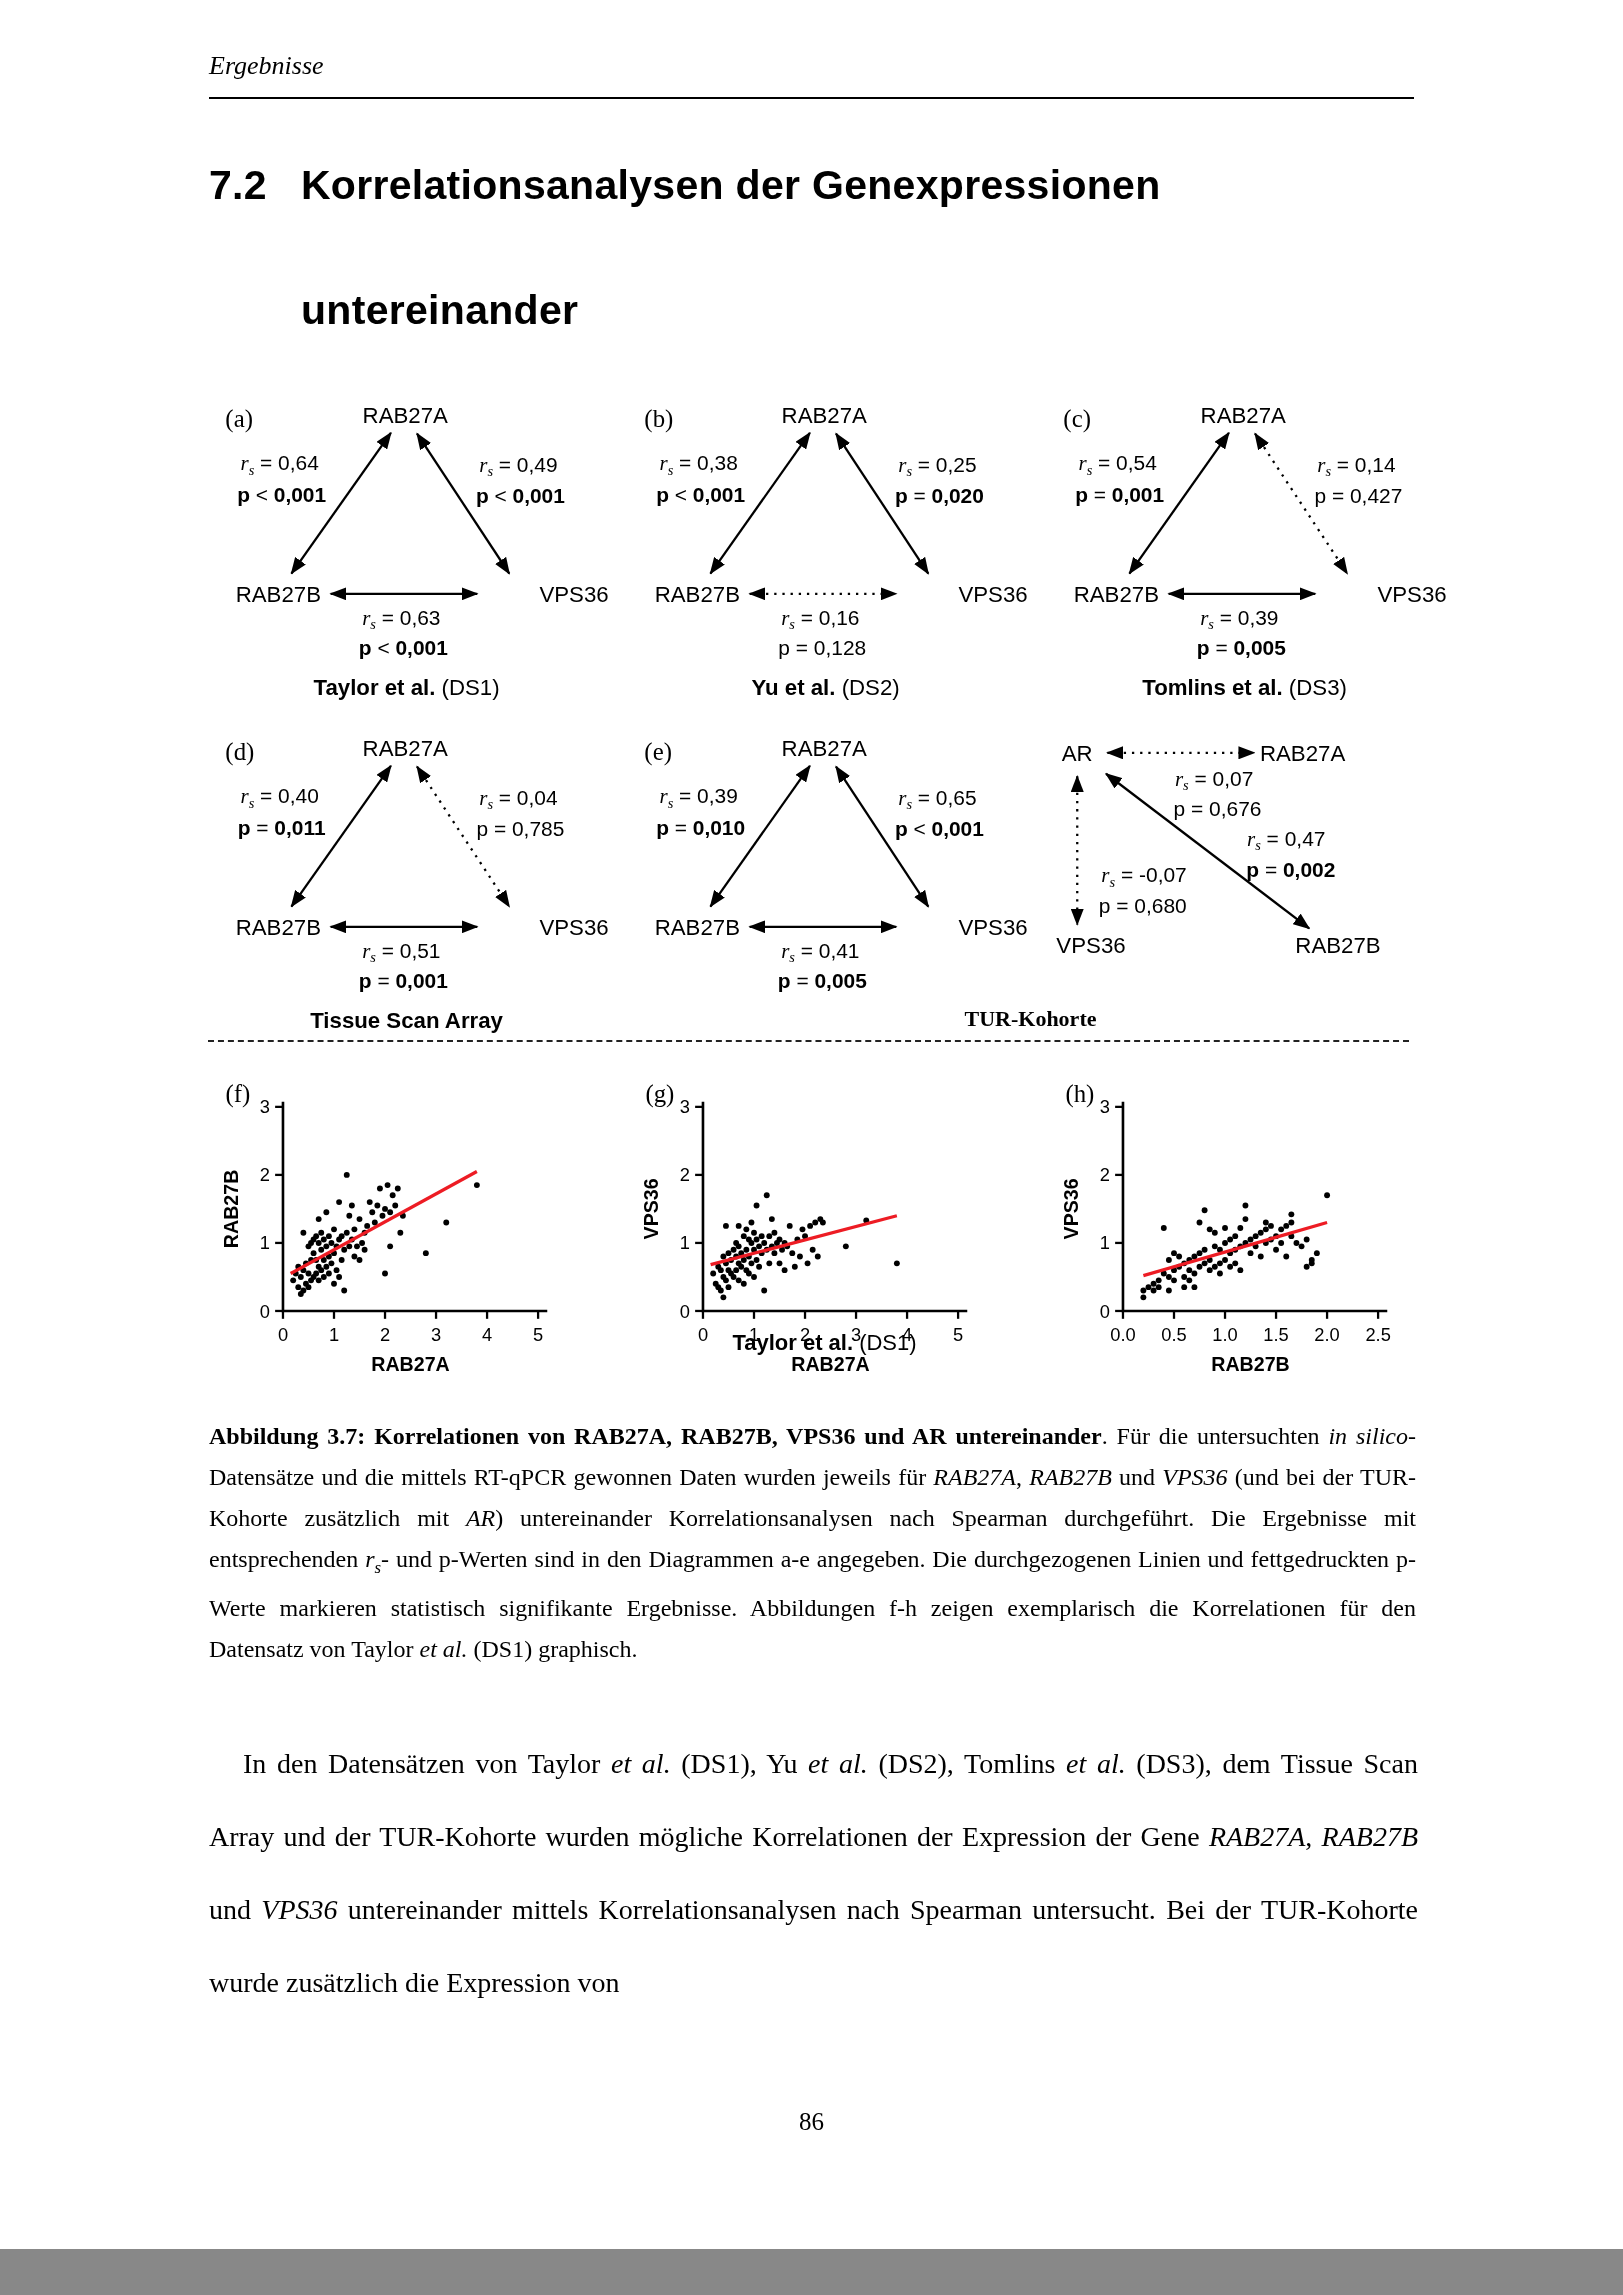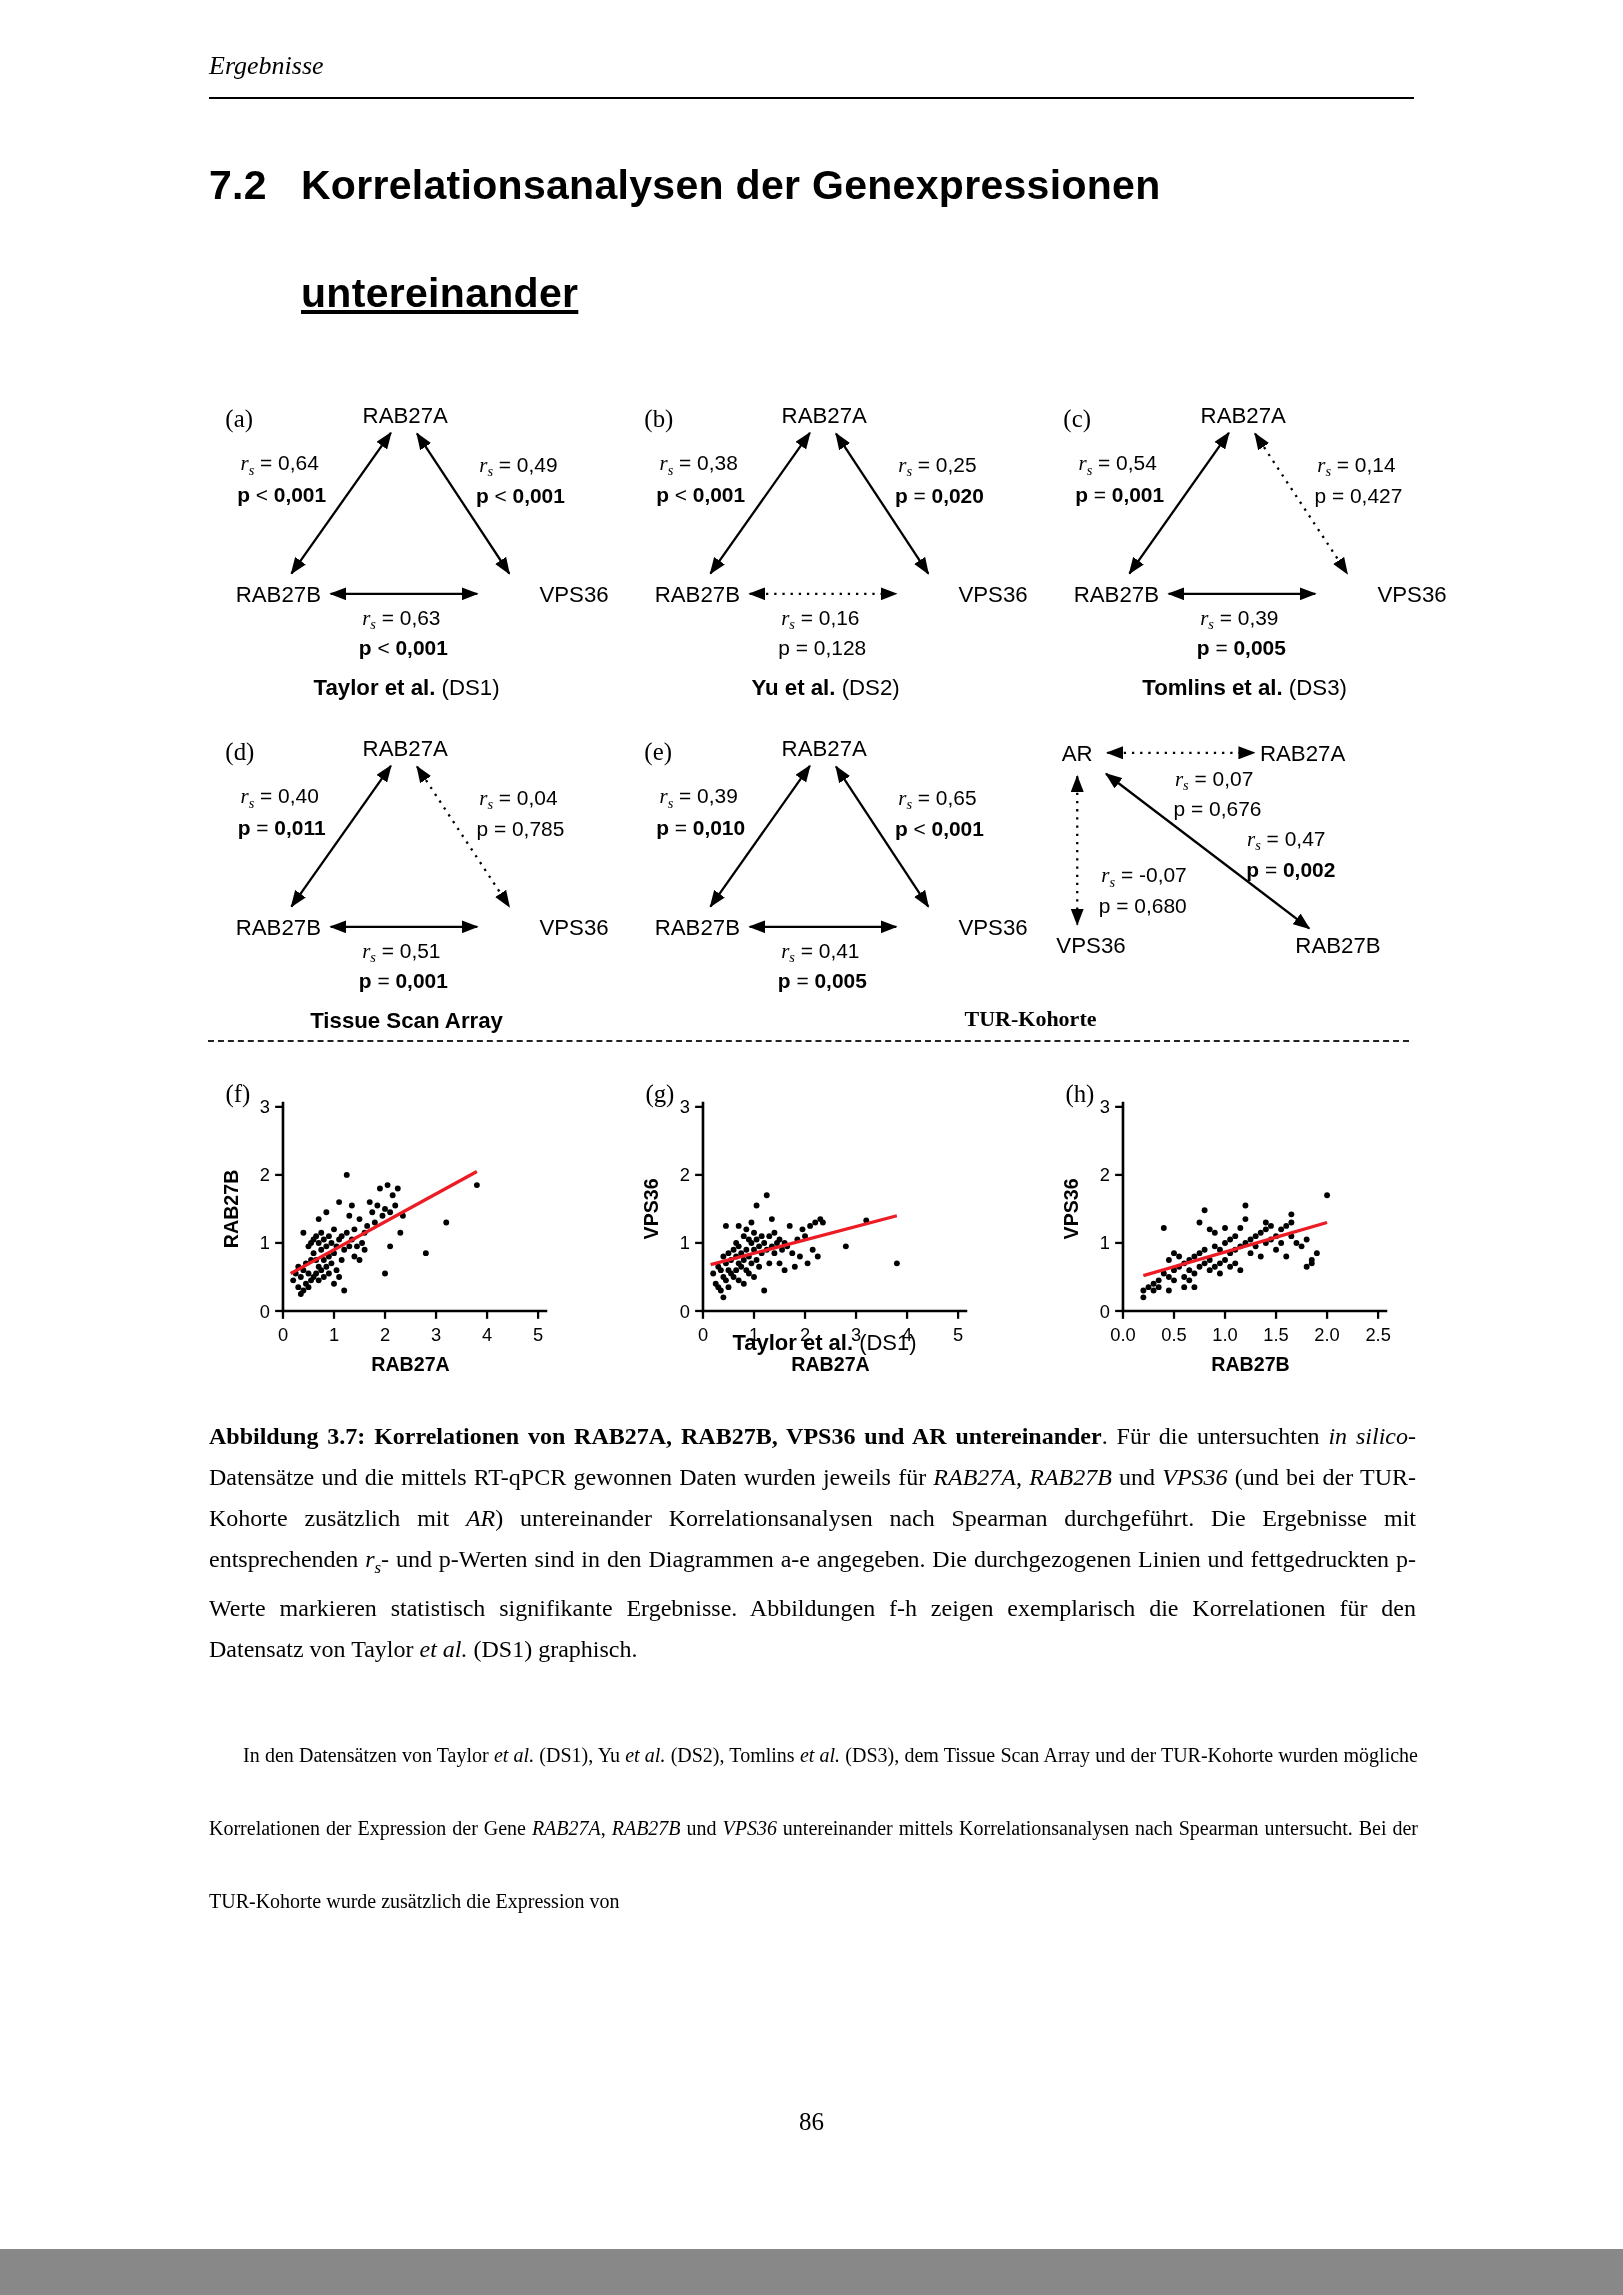--- a/index.html
+++ b/index.html
@@ -4,32 +4,32 @@
 <style>
   html,body{margin:0;padding:0;background:#888;}
   .page{position:relative;width:1623px;height:2249px;background:#ffffff;
         font-family:"Liberation Serif",serif;color:#000;overflow:hidden;}
   .abs{position:absolute;}
   .running-header{left:209px;top:51px;font-style:italic;font-size:26px;}
   .header-rule{left:209px;top:97px;width:1205px;height:0;border-top:2px solid #000;}
   .section-heading{left:209px;top:165px;font-family:"Liberation Sans",sans-serif;
        font-weight:bold;font-size:41px;line-height:1.0;letter-spacing:0.3px;}
   .section-heading .num{margin-right:34px;}
-  .section-heading .line2{display:inline-block;margin-left:92px;margin-top:67px;text-decoration:underline;}
+  .section-heading .line2{display:inline-block;margin-left:92px;margin-top:84px;}
   .tri,.sq,.scat{left:0;top:0;}
   svg text{fill:#000;}
   .divider{left:208px;top:1040px;width:1201px;height:0;border-top:2.6px dashed #222;}
   .row2-label{font-family:Liberation Serif, serif;font-weight:bold;font-size:22px;}
   .plots-label{font-family:"Liberation Sans",sans-serif;font-size:22px;}
   .plots-label b{font-weight:bold;}
   .caption{left:209px;top:1392px;width:1207px;font-size:24px;line-height:41px;
            text-align:justify;}
   .caption .b{font-weight:bold;}
   .caption .i,.bodytext .i{font-style:italic;}
-  .bodytext{left:209px;top:1699px;width:1209px;font-size:20px;line-height:73px;
+  .bodytext{left:209px;top:1699px;width:1209px;font-size:28px;line-height:73px;
             text-align:justify;text-indent:34px;}
   .pagenum{left:0;top:2108px;width:1623px;text-align:center;font-size:25px;}
   sub.rsub{font-size:70%;}
 </style>
 </head>
 <body>
 
 <div class="page">
 
   <div class="abs running-header">Ergebnisse</div>

